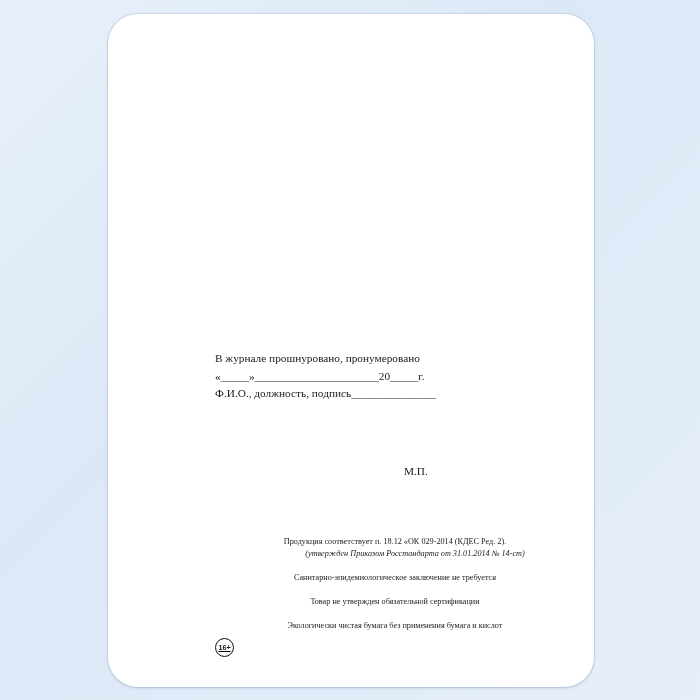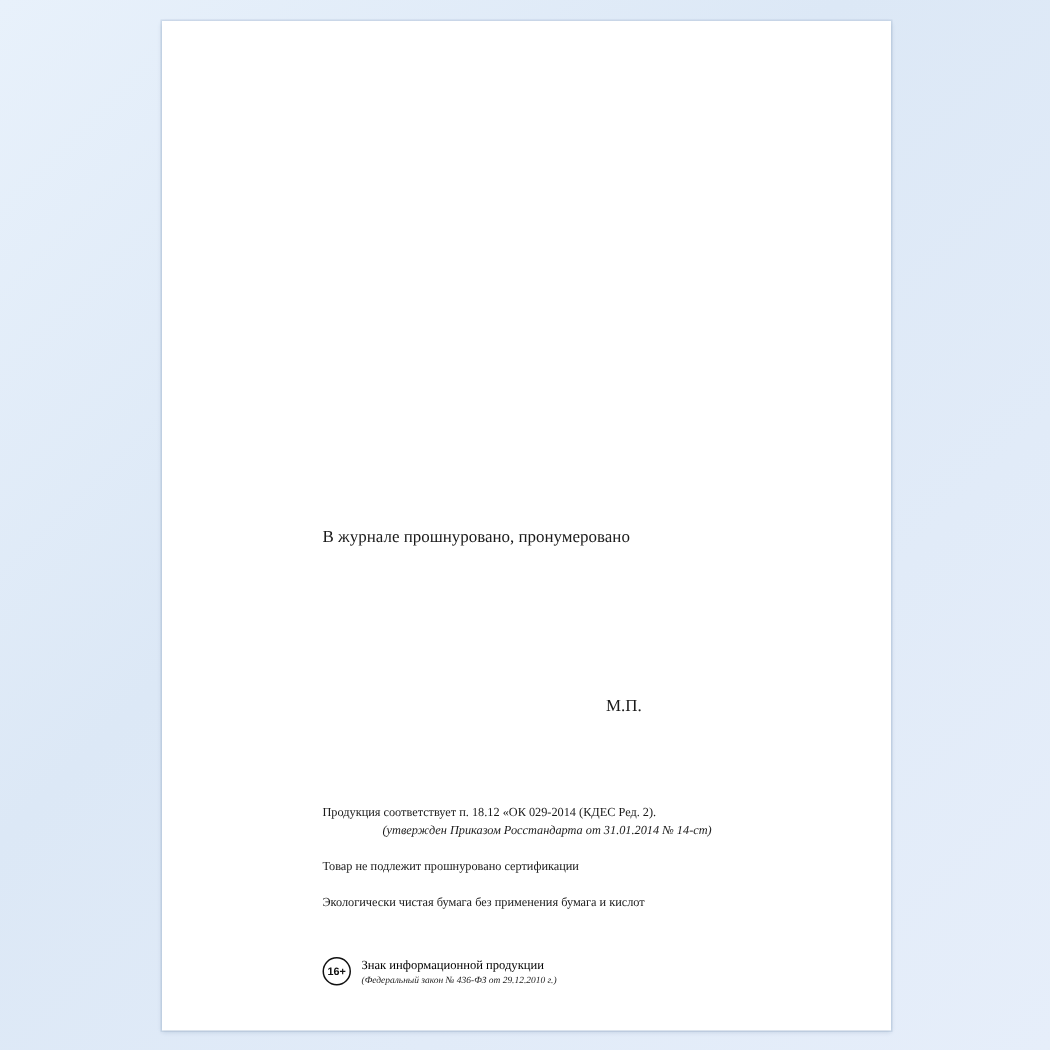--- a/index.html
+++ b/index.html
@@ -20,20 +20,21 @@
     background: linear-gradient(135deg, #e8f1fb 0%, #dce8f6 40%, #e6eefa 100%);
   }
   .page {
     position: absolute;
     left: 108px;
     top: 14px;
     width: 486px;
     height: 673px;
     background: #ffffff;
     box-shadow: 0 1px 3px rgba(40,70,110,0.18), 0 0 0 1px rgba(190,205,225,0.55);
+    border-radius: 30px;
   }
   .block-main {
     position: absolute;
     left: 107px;
     top: 336px;
     width: 340px;
     font-size: 11.3px;
     line-height: 1.55;
     color: #1a1a1a;
   }
@@ -55,31 +56,33 @@
     width: 360px;
     color: #1a1a1a;
   }
   .fgroup {
     margin-bottom: 12px;
   }
   .fgroup .fline {
     font-size: 8.2px;
     line-height: 1.45;
     white-space: nowrap;
+    text-align: center;
   }
   .fgroup .fline.italic {
     font-style: italic;
     padding-left: 40px;
   }
   .badge-row {
     position: absolute;
     left: 107px;
     top: 623px;
     display: flex;
     align-items: flex-start;
+    text-decoration: underline;
   }
   .age-badge {
     width: 17px;
     height: 17px;
     border: 1.1px solid #111;
     border-radius: 50%;
     display: flex;
     align-items: center;
     justify-content: center;
     font-size: 7.2px;
@@ -108,44 +111,45 @@
 </style>
 </head>
 <body>
 
 <div class="stage">
 
   <div class="page">
 
     <div class="block-main">
       <div class="line">В журнале прошнуровано, пронумеровано</div>
+      <div class="line">«_____»______________________20_____г.</div>
+      <div class="line">Ф.И.О., должность, подпись_______________</div>
     </div>
 
     <div class="mp">М.П.</div>
 
     <div class="block-footer">
 
       <div class="fgroup">
         <div class="fline">Продукция соответствует п. 18.12 «ОК 029-2014 (КДЕС Ред. 2).</div>
         <div class="fline italic">(утвержден Приказом Росстандарта от 31.01.2014 № 14-ст)</div>
       </div>
 
+      <div class="fgroup">
+        <div class="fline">Санитарно-эпидемиологическое заключение не требуется</div>
+      </div>
 
       <div class="fgroup">
-        <div class="fline">Товар не подлежит прошнуровано сертификации</div>
+        <div class="fline">Товар не утвержден обязательной сертификации</div>
       </div>
 
       <div class="fgroup">
         <div class="fline">Экологически чистая бумага без применения бумага и кислот</div>
       </div>
 
     </div>
 
     <div class="badge-row">
       <div class="age-badge">16+</div>
-      <div class="badge-text">
-        <div class="bt1">Знак информационной продукции</div>
-        <div class="bt2">(Федеральный закон № 436-ФЗ от 29.12.2010 г.)</div>
-      </div>
     </div>
 
   </div>
 </div>
 
 </body></html>

